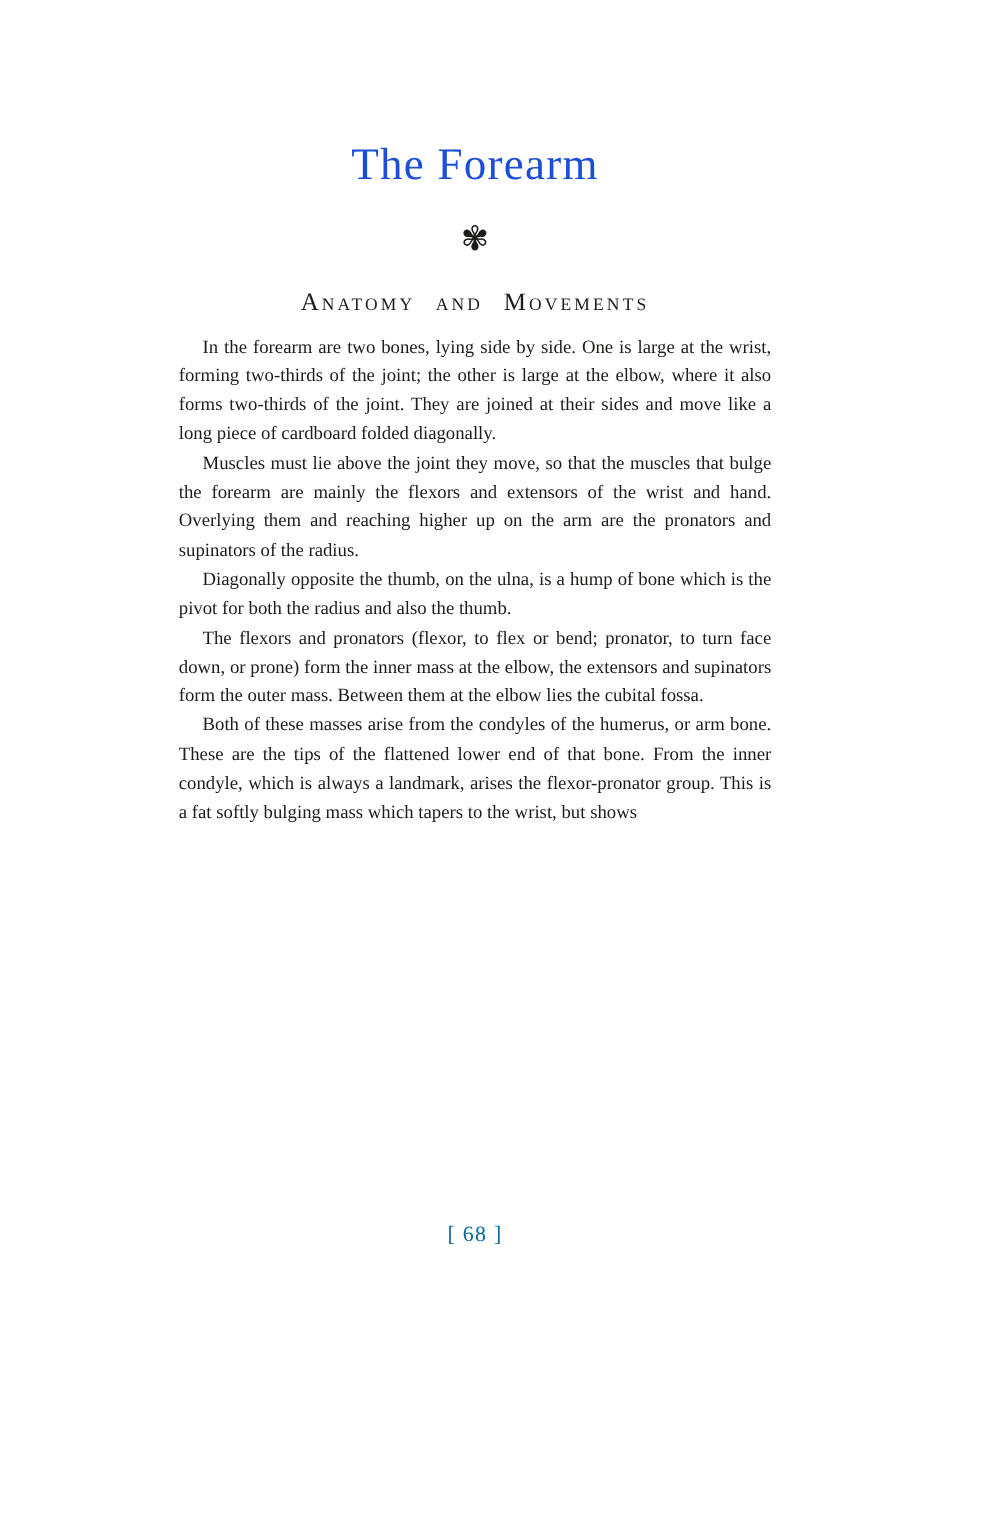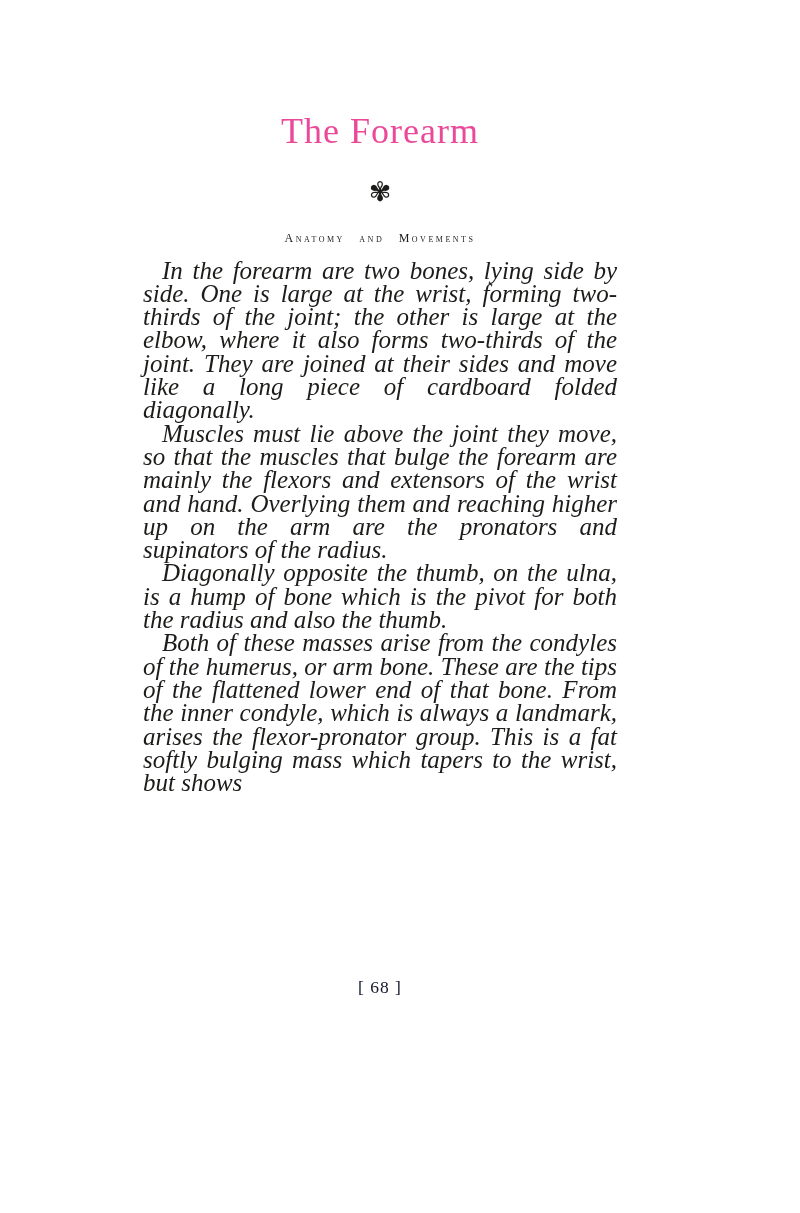--- a/index.html
+++ b/index.html
@@ -22,76 +22,76 @@
     top: 0;
     width: 474px;
   }
   .chapter-title {
     margin: 112px 0 0 0;
     font-size: 36px;
     font-weight: normal;
     text-align: center;
     letter-spacing: 1px;
     line-height: 1.1;
-    color: #ec4899;
+    color: #1d4ed8;
   }
   .ornament {
     margin-top: 26px;
     text-align: center;
     font-family: "DejaVu Sans", sans-serif;
     font-size: 27px;
     line-height: 1;
     color: #1c1c1a;
   }
   .section-heading {
     margin: 26px 0 0 0;
-    font-size: 12px;
+    font-size: 20px;
     font-weight: normal;
     font-variant: small-caps;
     letter-spacing: 2.5px;
     word-spacing: 9px;
     text-align: center;
     color: #1c1c1a;
   }
   .body-text {
     margin-top: 13px;
-    font-size: 25px;
+    font-size: 15px;
     line-height: 23.3px;
     text-align: justify;
-    font-style: italic;
   }
   .body-text p {
     margin: 0;
     padding: 0;
     text-indent: 19px;
   }
   .page-number {
     position: absolute;
     left: 143px;
     width: 474px;
     top: 977px;
     text-align: center;
     font-size: 17.5px;
     letter-spacing: 1px;
-    color: #0f172a;
+    color: #0369a1;
   }
 </style>
 </head>
 <body>
 
 <div class="page">
   <div class="column">
     <h1 class="chapter-title">The Forearm</h1>
 
     <div class="ornament">✾</div>
 
     <h2 class="section-heading">Anatomy and Movements</h2>
 
     <div class="body-text">
       <p>In the forearm are two bones, lying side by side. One is large at the wrist, forming two-thirds of the joint; the other is large at the elbow, where it also forms two-thirds of the joint. They are joined at their sides and move like a long piece of cardboard folded diagonally.</p>
       <p>Muscles must lie above the joint they move, so that the muscles that bulge the forearm are mainly the flexors and extensors of the wrist and hand. Overlying them and reaching higher up on the arm are the pronators and supinators of the radius.</p>
       <p>Diagonally opposite the thumb, on the ulna, is a hump of bone which is the pivot for both the radius and also the thumb.</p>
+      <p>The flexors and pronators (flexor, to flex or bend; pronator, to turn face down, or prone) form the inner mass at the elbow, the extensors and supinators form the outer mass. Between them at the elbow lies the cubital fossa.</p>
       <p>Both of these masses arise from the condyles of the humerus, or arm bone. These are the tips of the flattened lower end of that bone. From the inner condyle, which is always a landmark, arises the flexor-pronator group. This is a fat softly bulging mass which tapers to the wrist, but shows</p>
     </div>
   </div>
 
   <div class="page-number">[ 68 ]</div>
 </div>
 
 </body></html>

